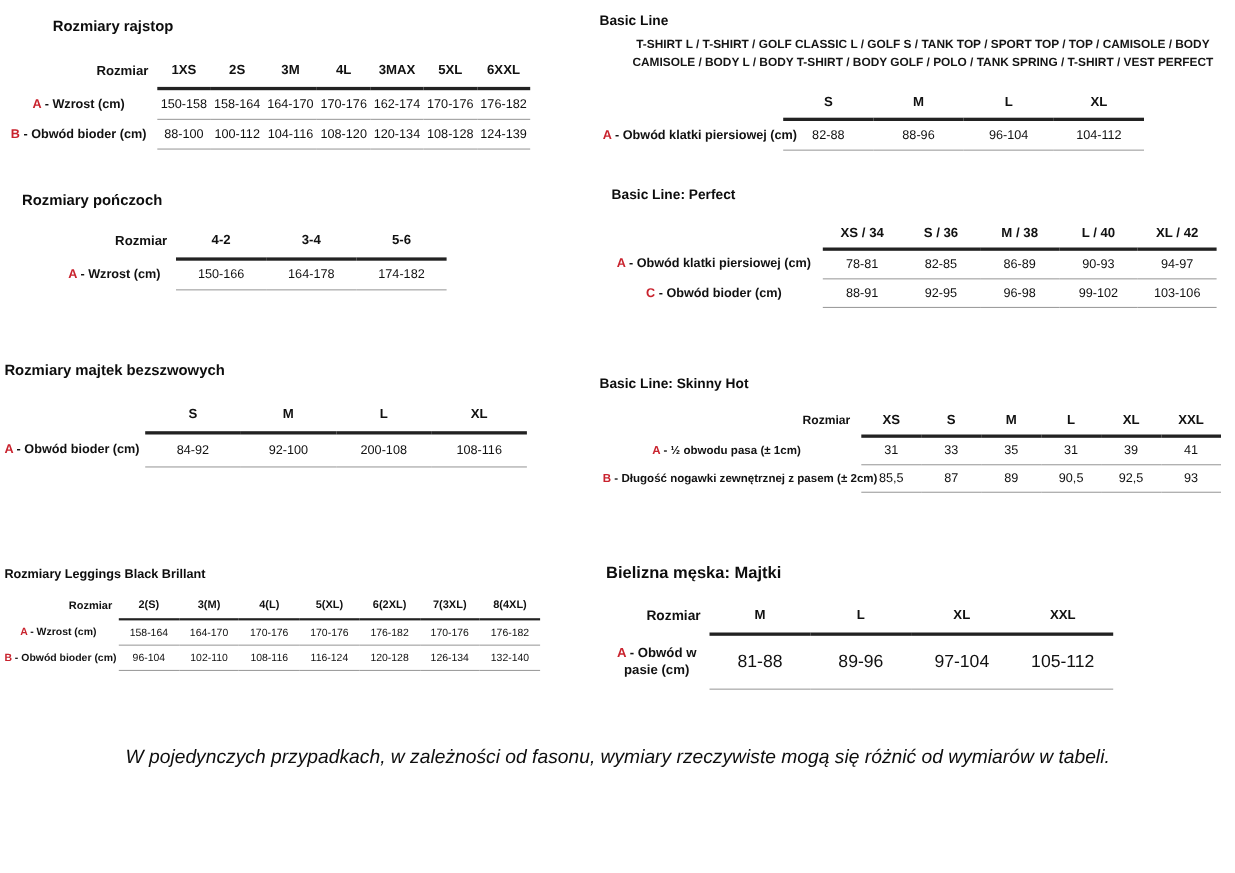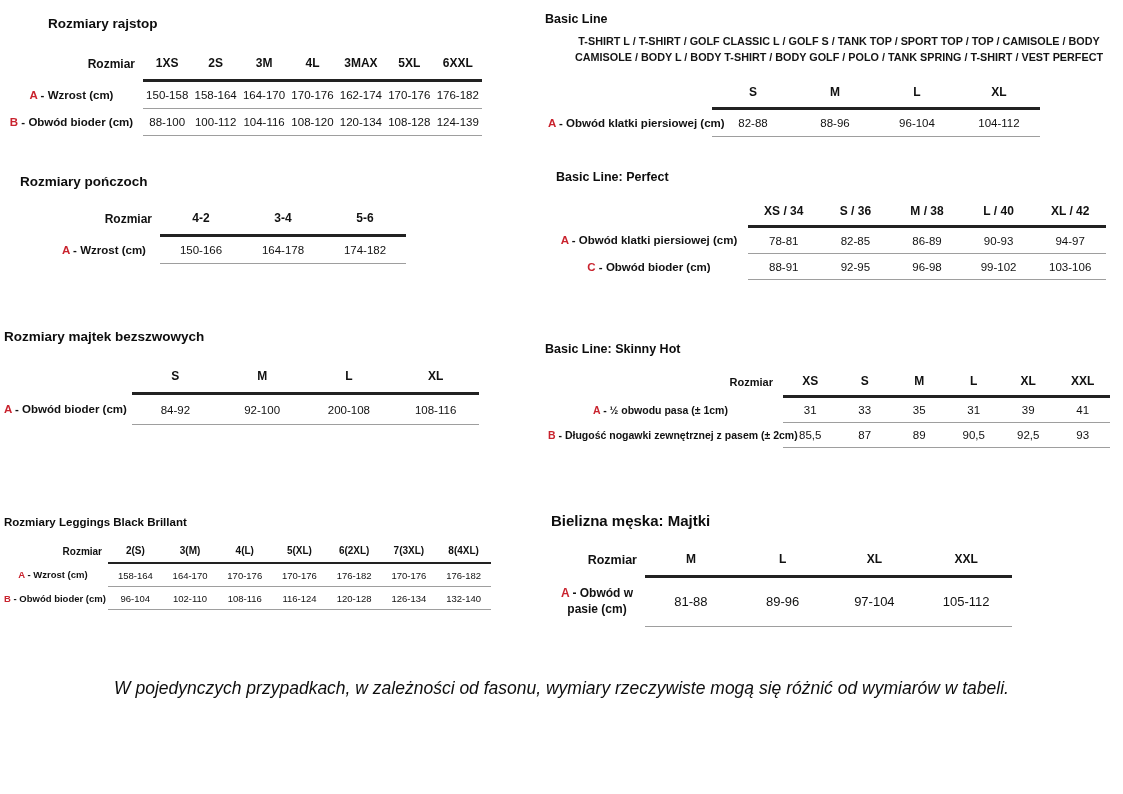--- a/index.html
+++ b/index.html
@@ -54,21 +54,21 @@
   #table-skinny{left:548px;top:370px;width:562px;}
   #table-skinny .corner{font-size:11px;padding:4px 10px 7px 0;}
   #table-skinny .col-head{padding:4px 2px 7px;}
   #table-skinny .row-label{font-size:10.5px;padding-right:10px;}
   #table-skinny .val{padding:6px 2px;}
 
   #title-majtki-m{left:551px;top:500px;font-size:15px;}
   #table-majtki-m{left:557px;top:546px;width:455px;}
   #table-majtki-m .corner{font-size:12.5px;}
   #table-majtki-m .row-label{white-space:normal;font-size:12px;line-height:1.4;padding:8px 8px 8px 0;}
-  #table-majtki-m .val{padding:3px 2px;font-size:13px;}
+  #table-majtki-m .val{padding:3px 2px;font-size:16px;}
 
   #footer-note{left:0;top:678px;width:1123px;text-align:center;font-style:italic;font-size:17.5px;color:#0e0e0e;}
 </style>
 </head>
 <body>
 
 <h2 class="section sec-title" id="title-rajstop">Rozmiary rajstop</h2>
 <div class="section" id="table-rajstop">
     <table class="size-table">
       <colgroup>

